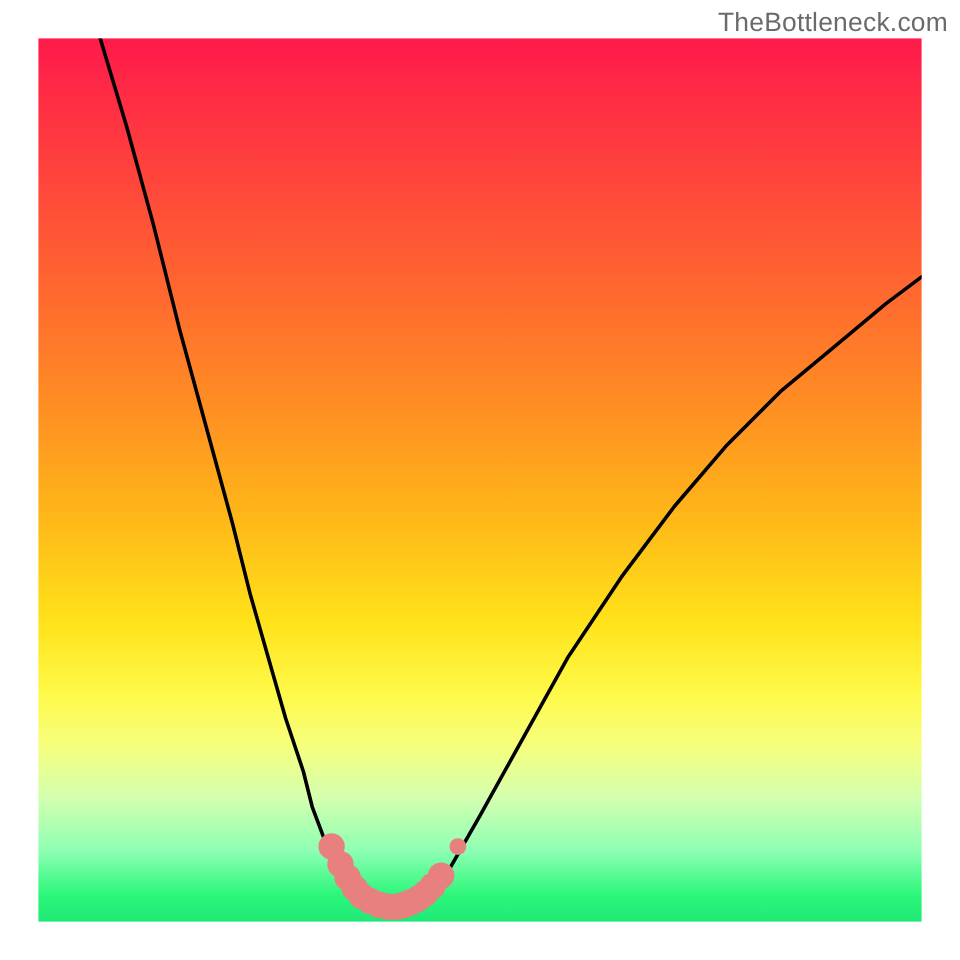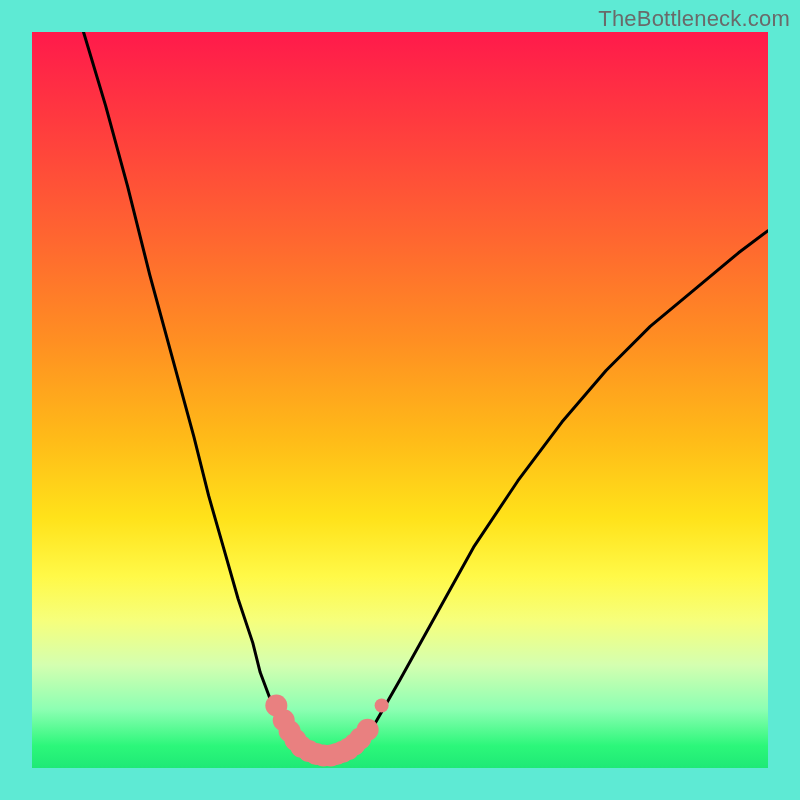--- a/index.html
+++ b/index.html
@@ -10,21 +10,21 @@
     background: #000;
     overflow: hidden;
     font-family: Arial, Helvetica, sans-serif;
   }
   .frame {
     position: absolute;
     left: 0;
     top: 0;
     width: 800px;
     height: 800px;
-    background: #5eead4;
+    background: #ffffff;
   }
   .plot {
     position: absolute;
     left: 32px;
     top: 32px;
     width: 736px;
     height: 736px;
     
     background: linear-gradient(
       to bottom,

